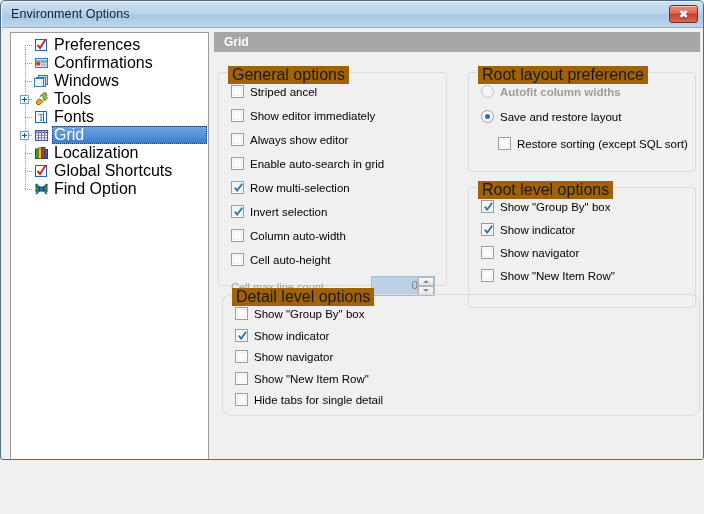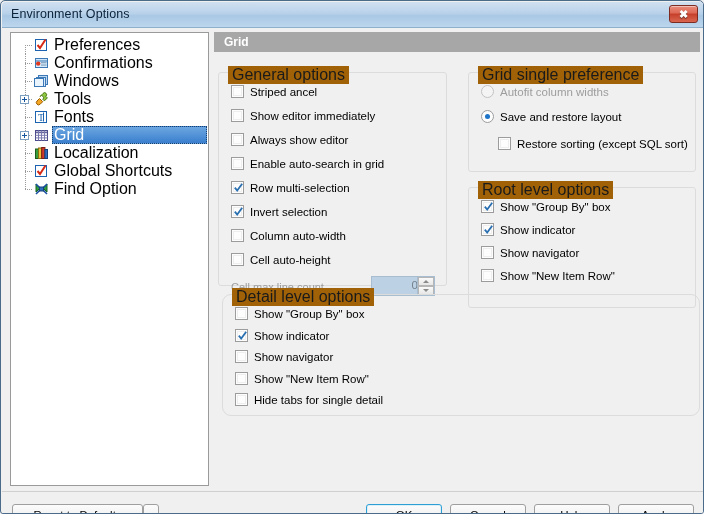--- a/index.html
+++ b/index.html
@@ -13,21 +13,21 @@
     font-size: 11.5px;
     color: #000;
     background: #f0f0f0;
     overflow: hidden;
   }
 
   
   #window {
     position: absolute;
     left: 0; top: 0;
-    width: 704px; height: 514px;
+    width: 704px; height: 460px;
     box-sizing: border-box;
     border: 1px solid #4a6b8a;
     border-radius: 5px 5px 3px 3px;
     background: #f0f0f0;
     overflow: hidden;
   }
   #titlebar {
     position: absolute;
     left: 1px; top: 1px;
     width: 702px; height: 26px;
@@ -236,21 +236,21 @@
     border-radius: 50%;
     background: #1d74c8;
   }
   .opt-label {
     position: absolute;
     left: 19px; top: 0;
     line-height: 16px;
     font-size: 11.5px;
     color: #000;
   }
-  .opt-label.disabled { color: #9d9d9d; }
+  .opt-label.disabled { color: #9d9d9d; font-weight: bold; }
 
   
   .spin-label {
     position: absolute;
     font-size: 11px;
     color: #9d9d9d;
     line-height: 16px;
   }
   .spin-box {
     position: absolute;
@@ -507,21 +507,21 @@
                 <div class="arw"></div>
               </div>
               <div class="sb dn">
                 <div class="arw"></div>
               </div>
             </div>
           </div>
         </div>
 
       <div class="groupbox" id="gb-layout" style="left:254px; top:40px; width:228px; height:100px;">
-        <div class="gb-title">Grid single preference</div>
+        <div class="gb-title">Root layout preference</div>
       <div class="optrow" style="left: 12px; top: 11px;">
             <div class="rb disabled"></div>
             <div class="opt-label disabled">Autofit column widths</div>
           </div>
           <div class="optrow" style="left: 12px; top: 36px;">
             <div class="rb selected"></div>
             <div class="opt-label">Save and restore layout</div>
           </div>
           <div class="optrow" style="left: 29px; top: 63px;">
             <div class="cb"></div>

